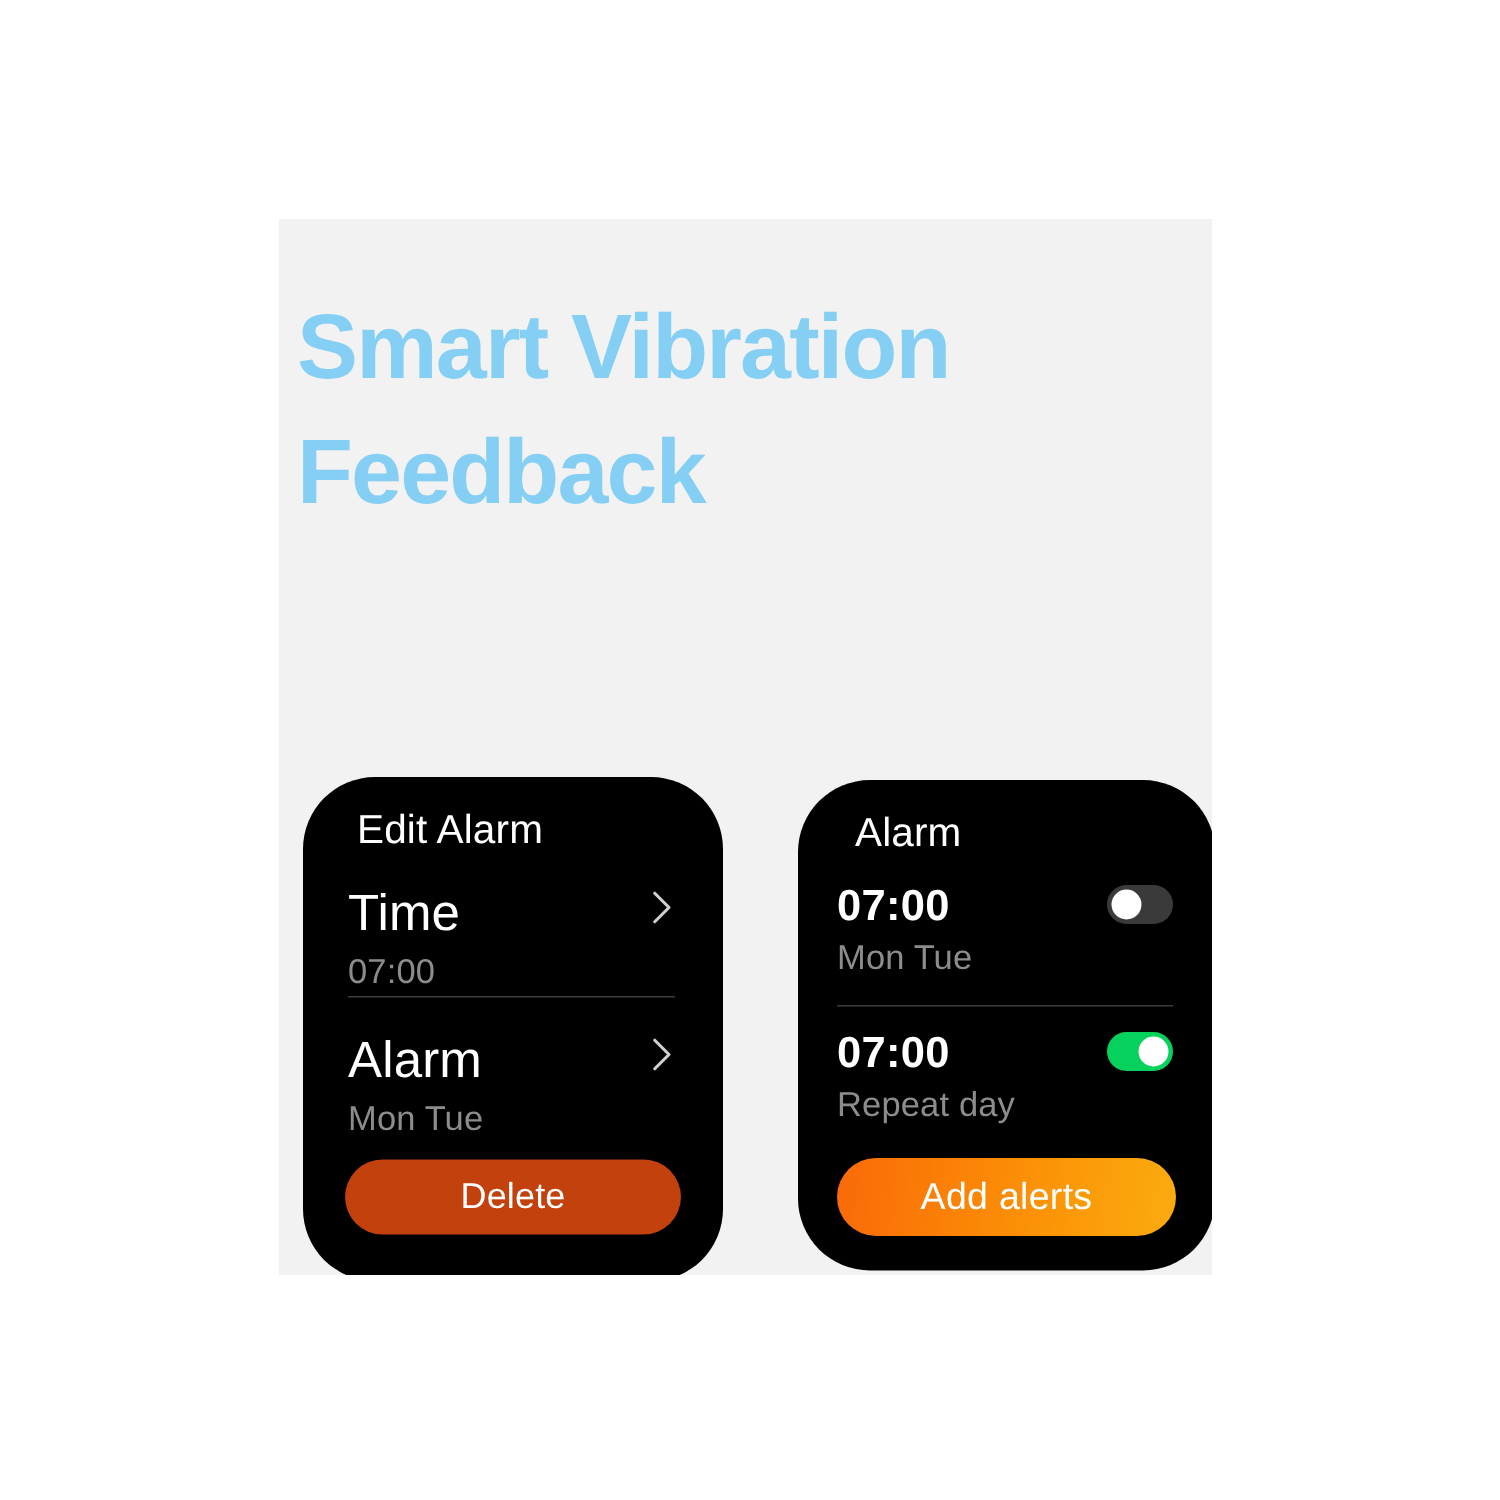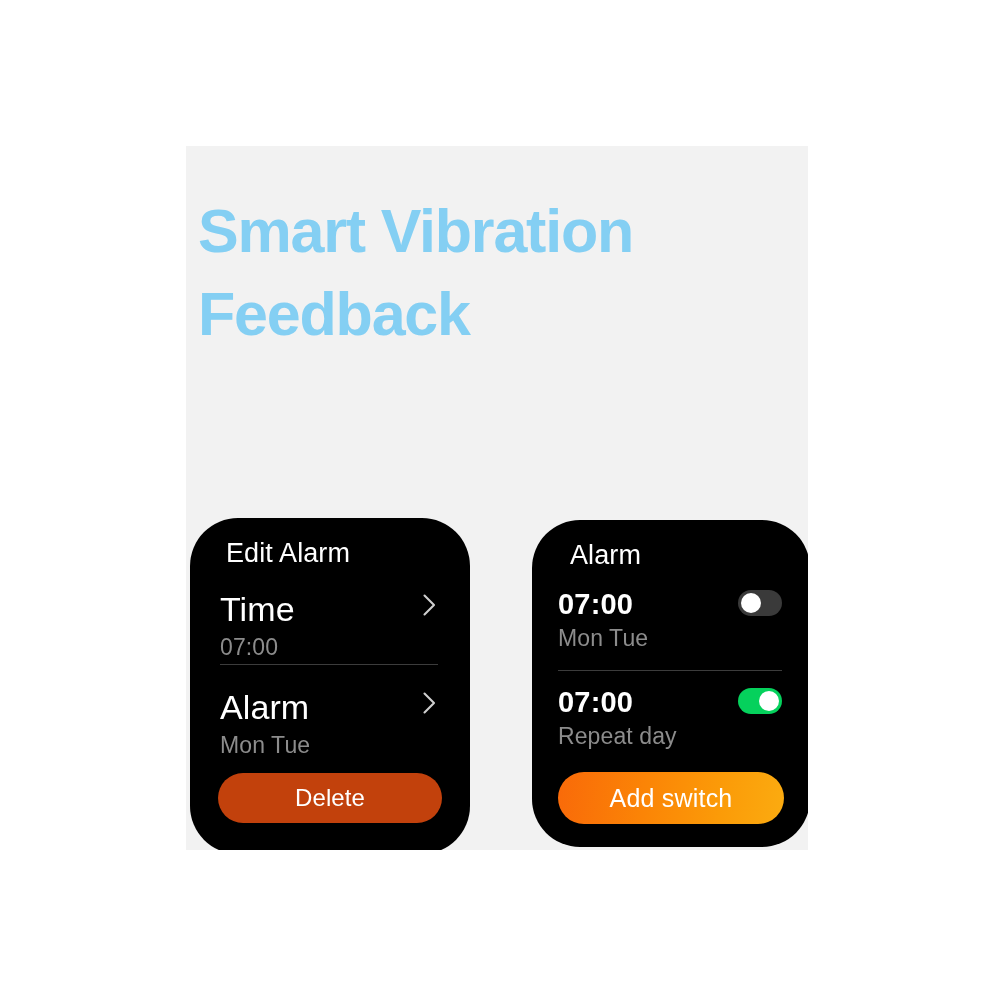--- a/index.html
+++ b/index.html
@@ -65,21 +65,21 @@
   .subhead .line-3 { display: block; }
 
   
   .watch-card {
     position: absolute;
     background: #000000;
     border-radius: 48px;
     overflow: hidden;
   }
   .card-left {
-    left: 4px;
+    left: 16px;
     top: 372px;
     width: 280px;
     height: 336px;
   }
   .card-right {
     left: 346px;
     top: 374px;
     width: 278px;
     height: 327px;
   }
@@ -268,17 +268,17 @@
       <div class="divider"></div>
 
       <div class="alarm-row alarm-row-2">
         <div class="alarm-time">07:00</div>
         <div class="alarm-days">Repeat day</div>
         <div class="toggle on">
           <div class="knob"></div>
         </div>
       </div>
 
-      <button class="btn-add-alarm">Add switch</button>
+      <button class="btn-add-alarm">Add alerts</button>
     </div>
 
   </section>
 </div>
 
 </body></html>

